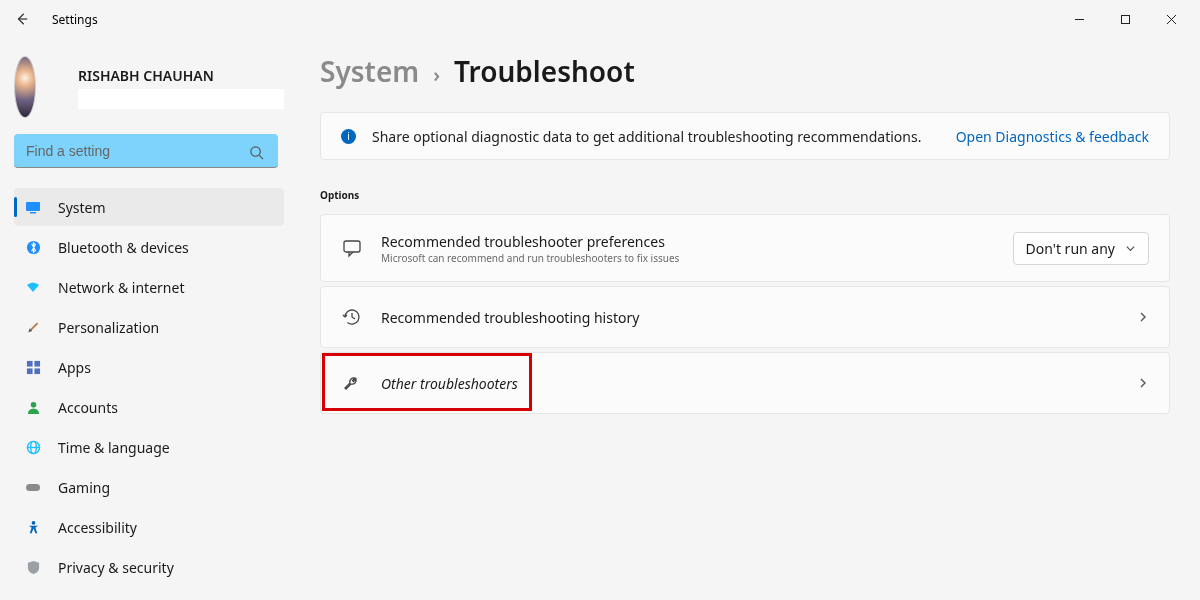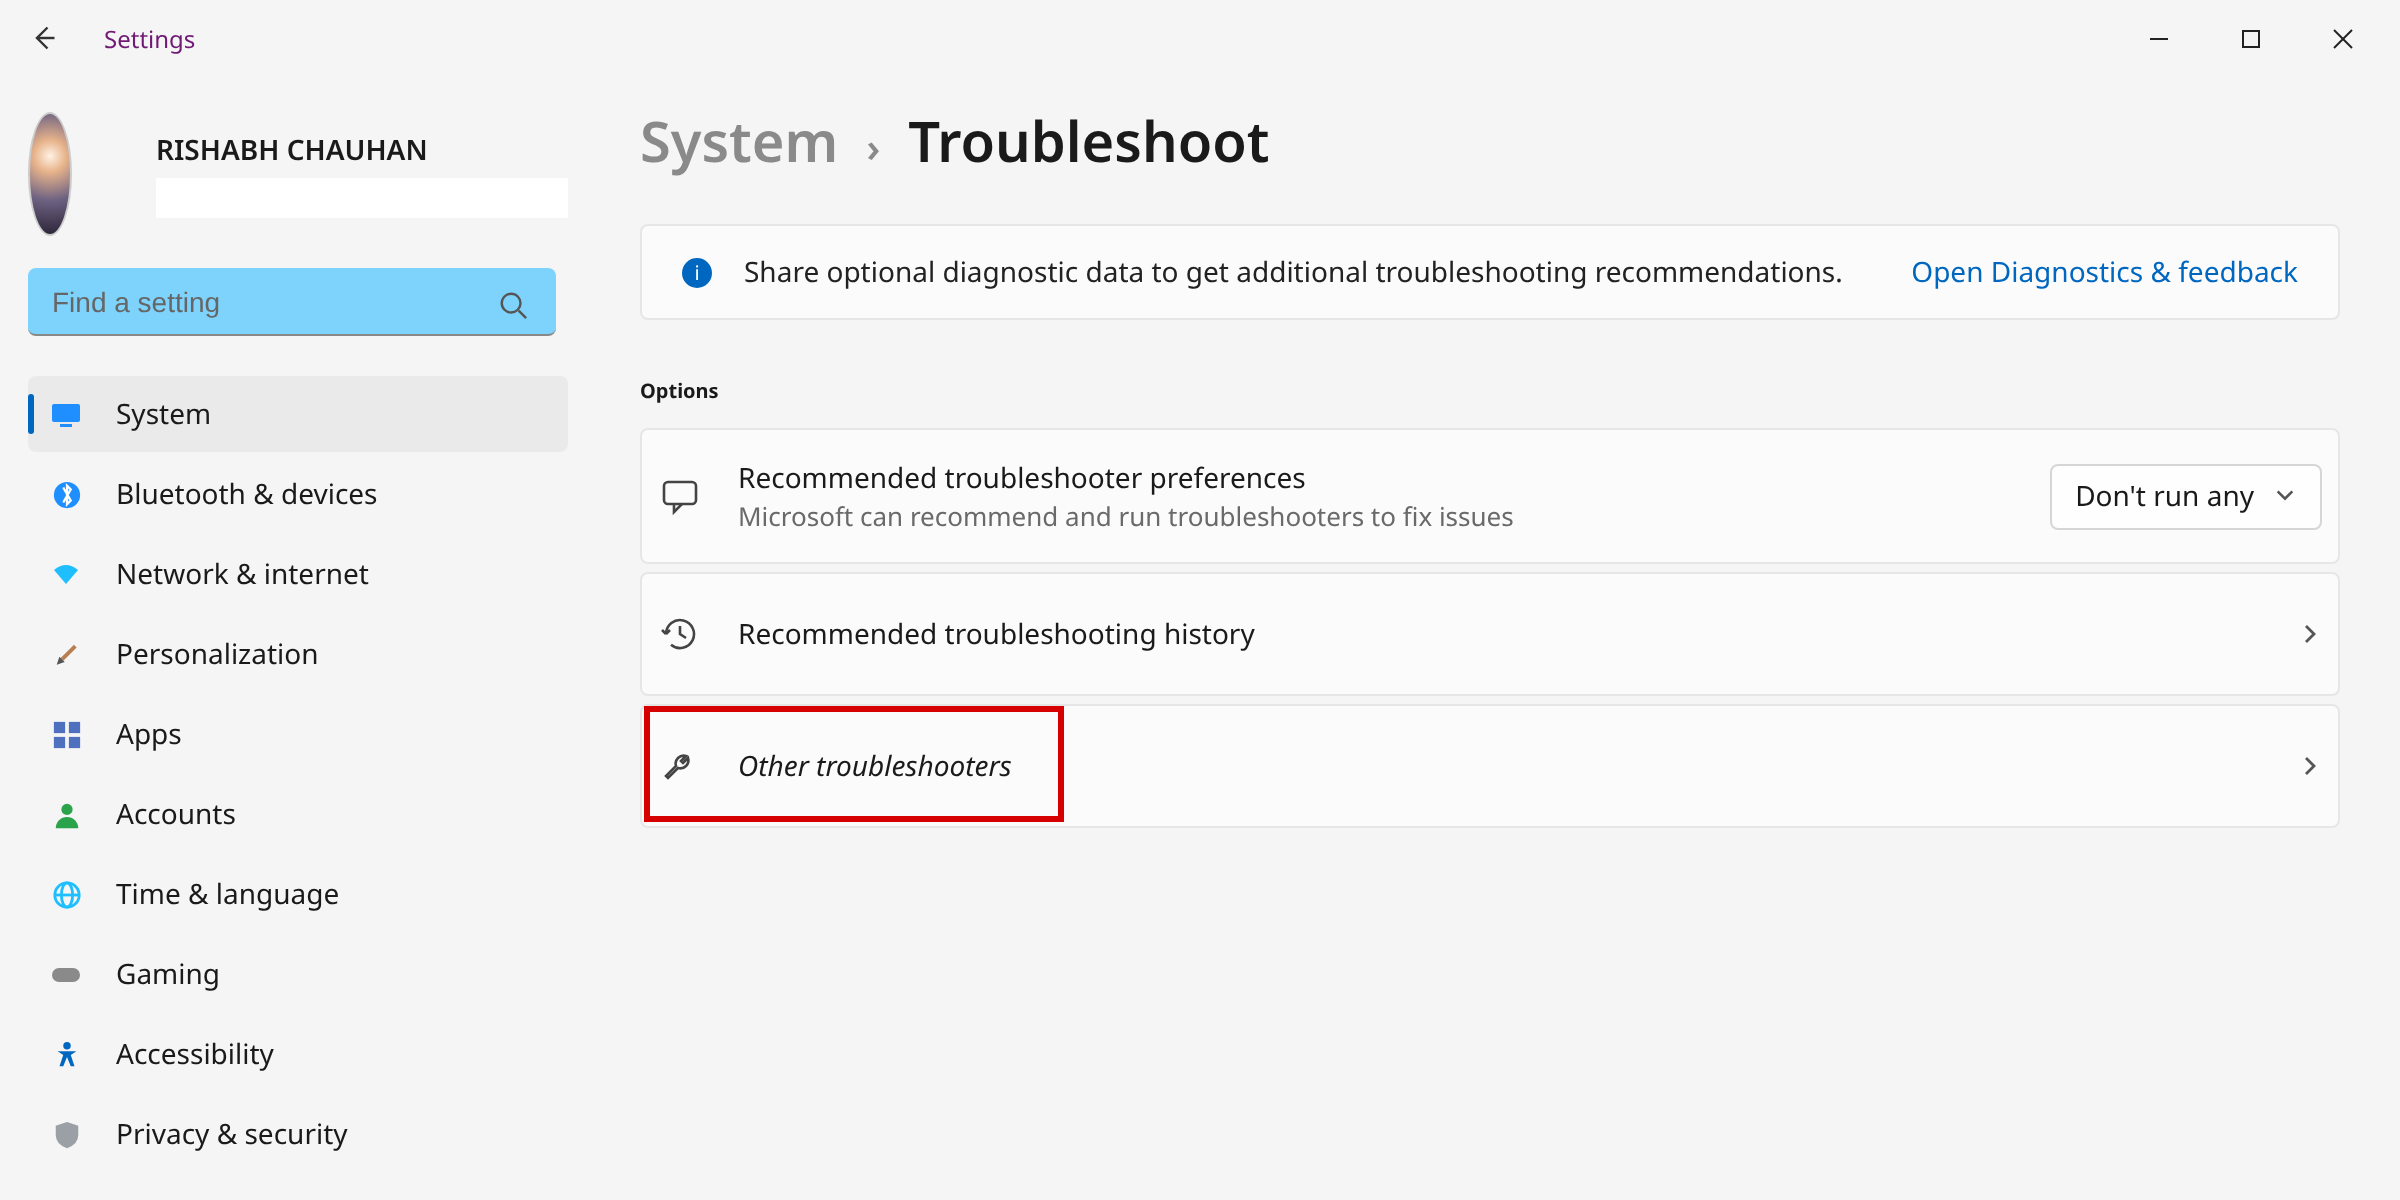--- a/index.html
+++ b/index.html
@@ -2,21 +2,21 @@
 <html><head>
 <meta charset="utf-8">
 <style>
   * { box-sizing: border-box; margin: 0; padding: 0; }
   html, body { width: 1200px; height: 600px; font-family: "Segoe UI", system-ui, sans-serif; background: #f5f5f5; color: #1a1a1a; overflow: hidden; }
   .window { display: flex; flex-direction: column; height: 100%; }
 
   
   .title-bar { display: flex; align-items: center; height: 38px; padding: 0 6px; }
   .title-bar .back { width: 32px; height: 32px; display: flex; align-items: center; justify-content: center; border-radius: 4px; }
-  .title-bar .app-title { font-size: 12px; margin-left: 14px; color: #701a75; }
+  .title-bar .app-title { font-size: 12px; margin-left: 14px; color: #000000; }
   .win-controls { margin-left: auto; display: flex; }
   .win-btn { width: 46px; height: 32px; display: flex; align-items: center; justify-content: center; }
 
   
   .body { display: flex; flex: 1; min-height: 0; }
   .sidebar { width: 300px; padding: 8px 16px 16px 14px; display: flex; flex-direction: column; }
   .profile { display: flex; align-items: center; margin: 10px 0 16px 0; gap: 28px; }
   .avatar { width: 62px; height: 62px; border-radius: 50%; background: radial-gradient(circle at 50% 35%, #fff2e3 0%, #e7b38b 20%, #6e6282 55%, #2a2335 100%); border: 1px solid #ccc; }
   .profile-info { margin-left: 14px; }
   .profile-name { font-size: 14px; font-weight: 600; }
@@ -40,24 +40,24 @@
   .breadcrumb .bc-sep { font-size: 20px; color: #8a8a8a; font-weight: 600; }
   .breadcrumb .bc-current { font-size: 28px; font-weight: 600; color: #1a1a1a; }
 
   .banner { display: flex; align-items: center; height: 48px; border: 1px solid #e6e6e6; background: #fbfbfb; border-radius: 4px; padding: 0 20px; margin-bottom: 28px; }
   .banner .info-dot { width: 15px; height: 15px; border-radius: 50%; background: #0067c0; color: #fff; font-size: 10px; display: flex; align-items: center; justify-content: center; margin-right: 16px; }
   .banner .info-text { font-size: 14px; color: #222; }
   .banner .link { margin-left: auto; color: #0067c0; font-size: 14px; }
 
   .section-h { font-size: 10px; font-weight: 700; margin-bottom: 12px; }
 
-  .card { display: flex; align-items: center; min-height: 62px; border: 1px solid #e6e6e6; background: #fbfbfb; border-radius: 4px; padding: 0 8px; margin-bottom: 4px; }
+  .card { display: flex; align-items: center; min-height: 62px; border: 1px solid #e6e6e6; background: #fbfbfb; border-radius: 4px; padding: 0 20px; margin-bottom: 4px; }
   .card .cicon { width: 22px; height: 22px; display: flex; align-items: center; justify-content: center; color: #444; margin-right: 18px; }
   .card .ctitle { font-size: 14px; }
-  .card .csub { font-size: 13px; color: #6a6a6a; }
+  .card .csub { font-size: 10px; color: #6a6a6a; }
   .card .chev { margin-left: auto; color: #555; }
 
   .dropdown { margin-left: auto; display: flex; align-items: center; gap: 10px; border: 1px solid #d6d6d6; background: #fefefe; border-radius: 4px; padding: 6px 12px; font-size: 14px; justify-content: flex-end; }
   .dropdown .dd-chev { color: #555; }
 
   
   .ic-system   { color: #1f8fff; }
   .ic-bt       { color: #1f8fff; }
   .ic-net      { color: #1fbfff; }
   .ic-pers     { color: #ba7d4e; transform: rotate(45deg); }

